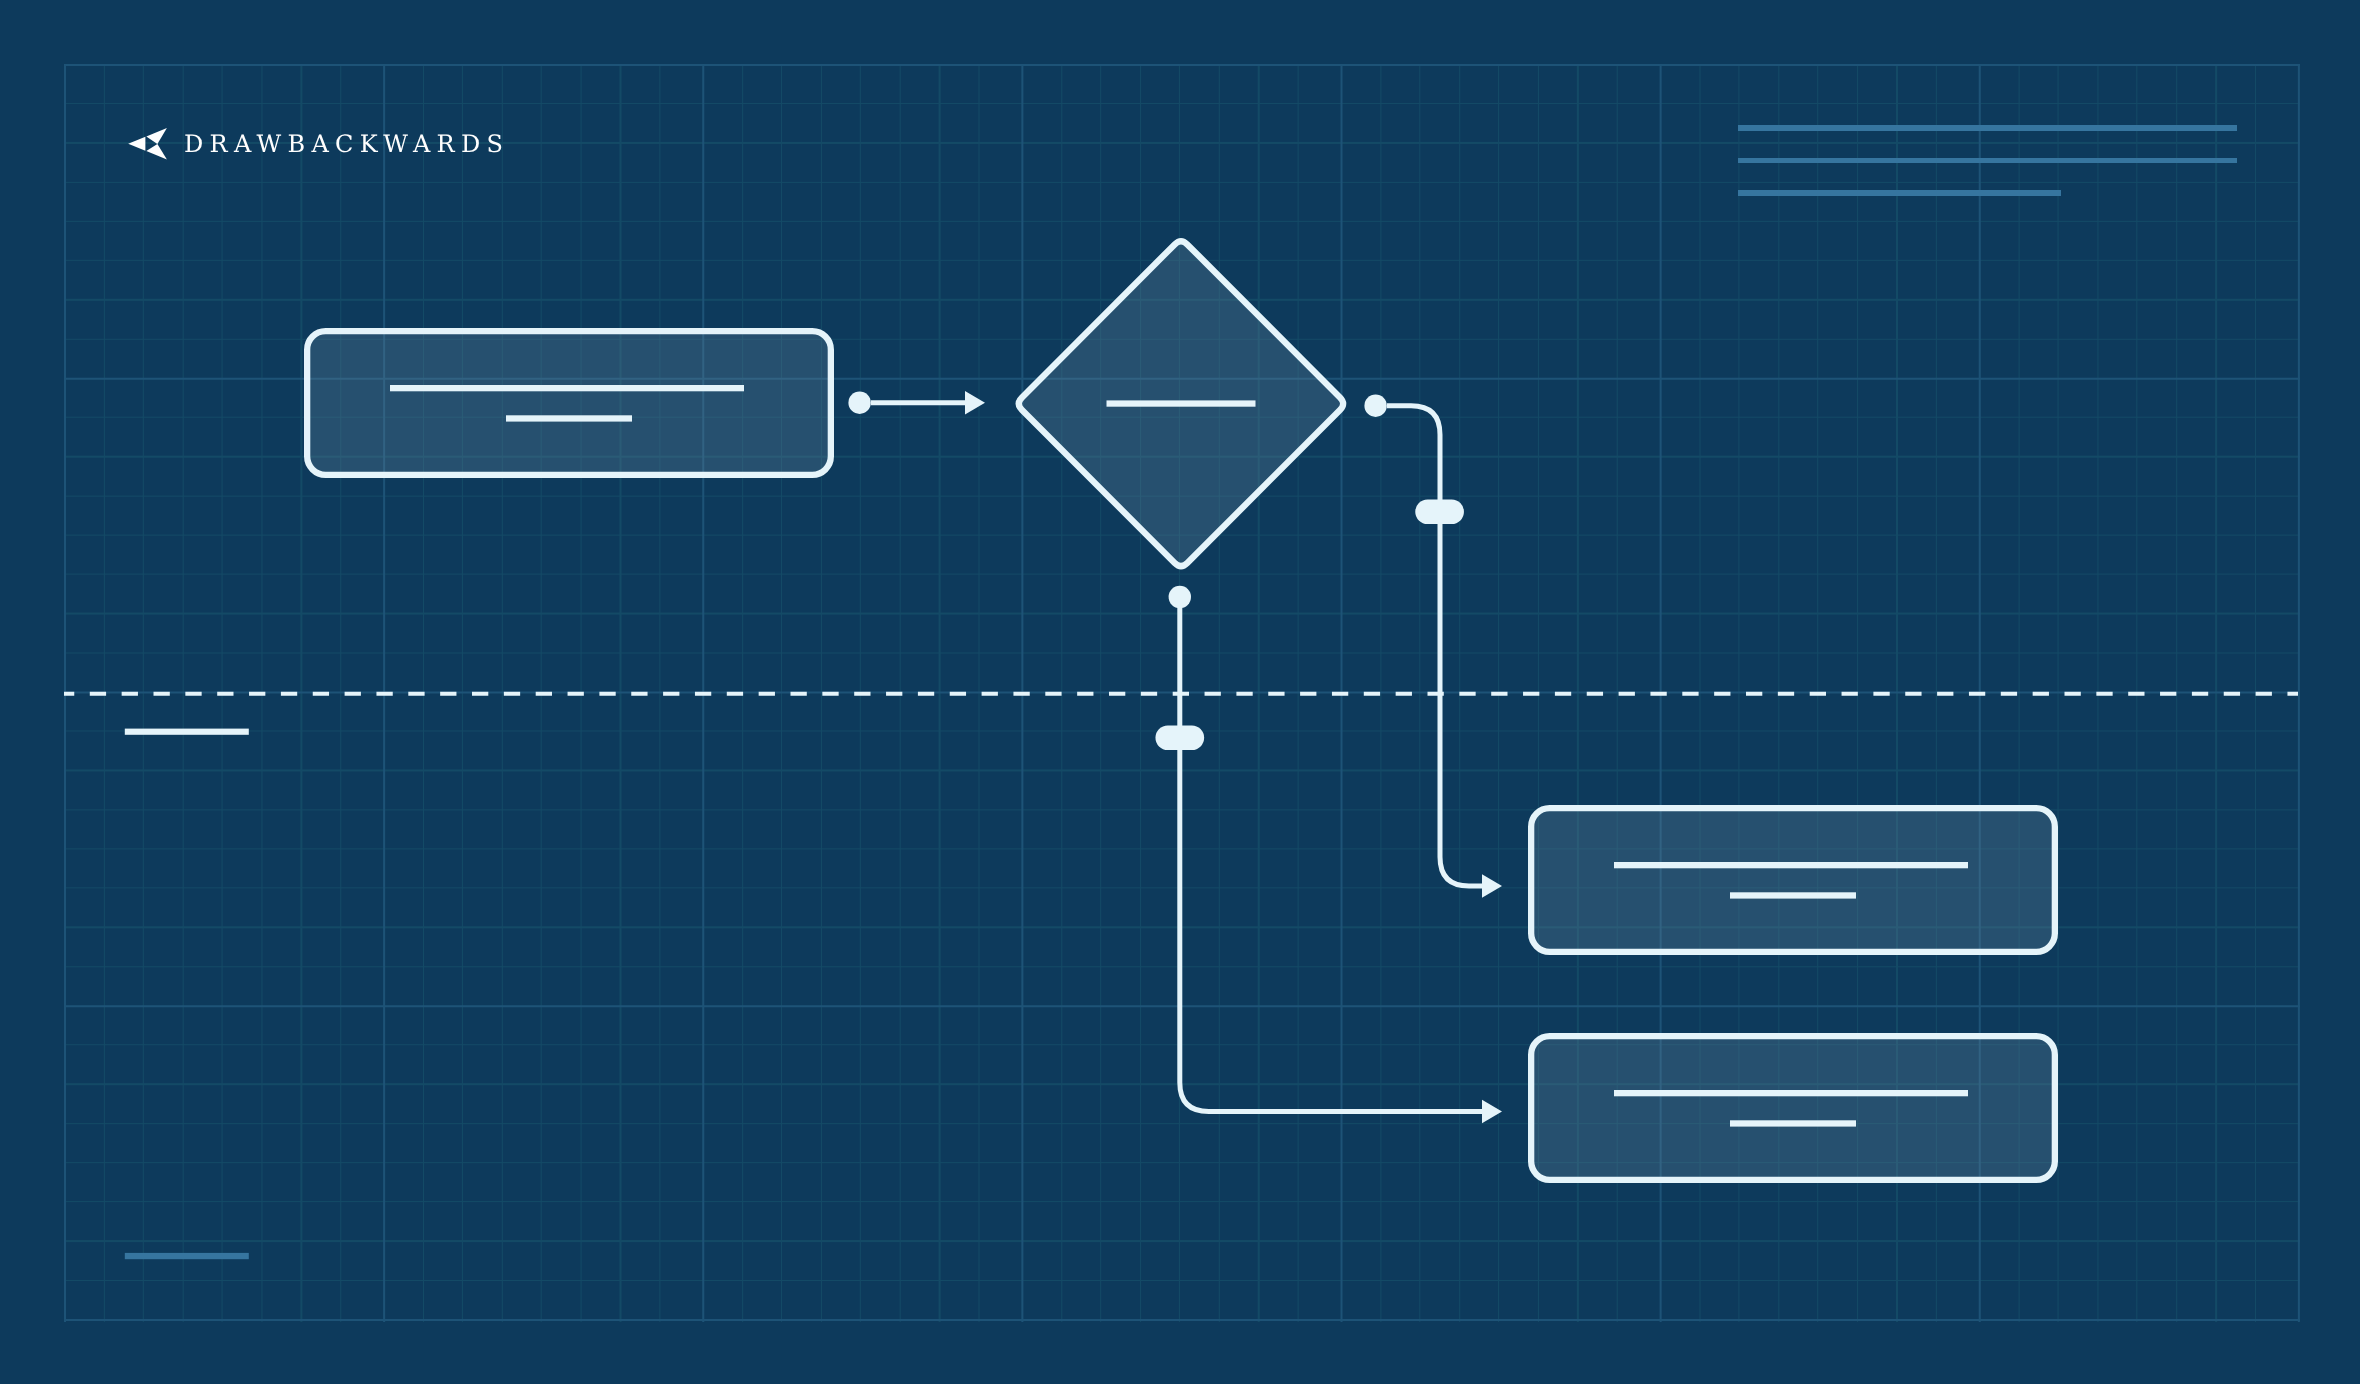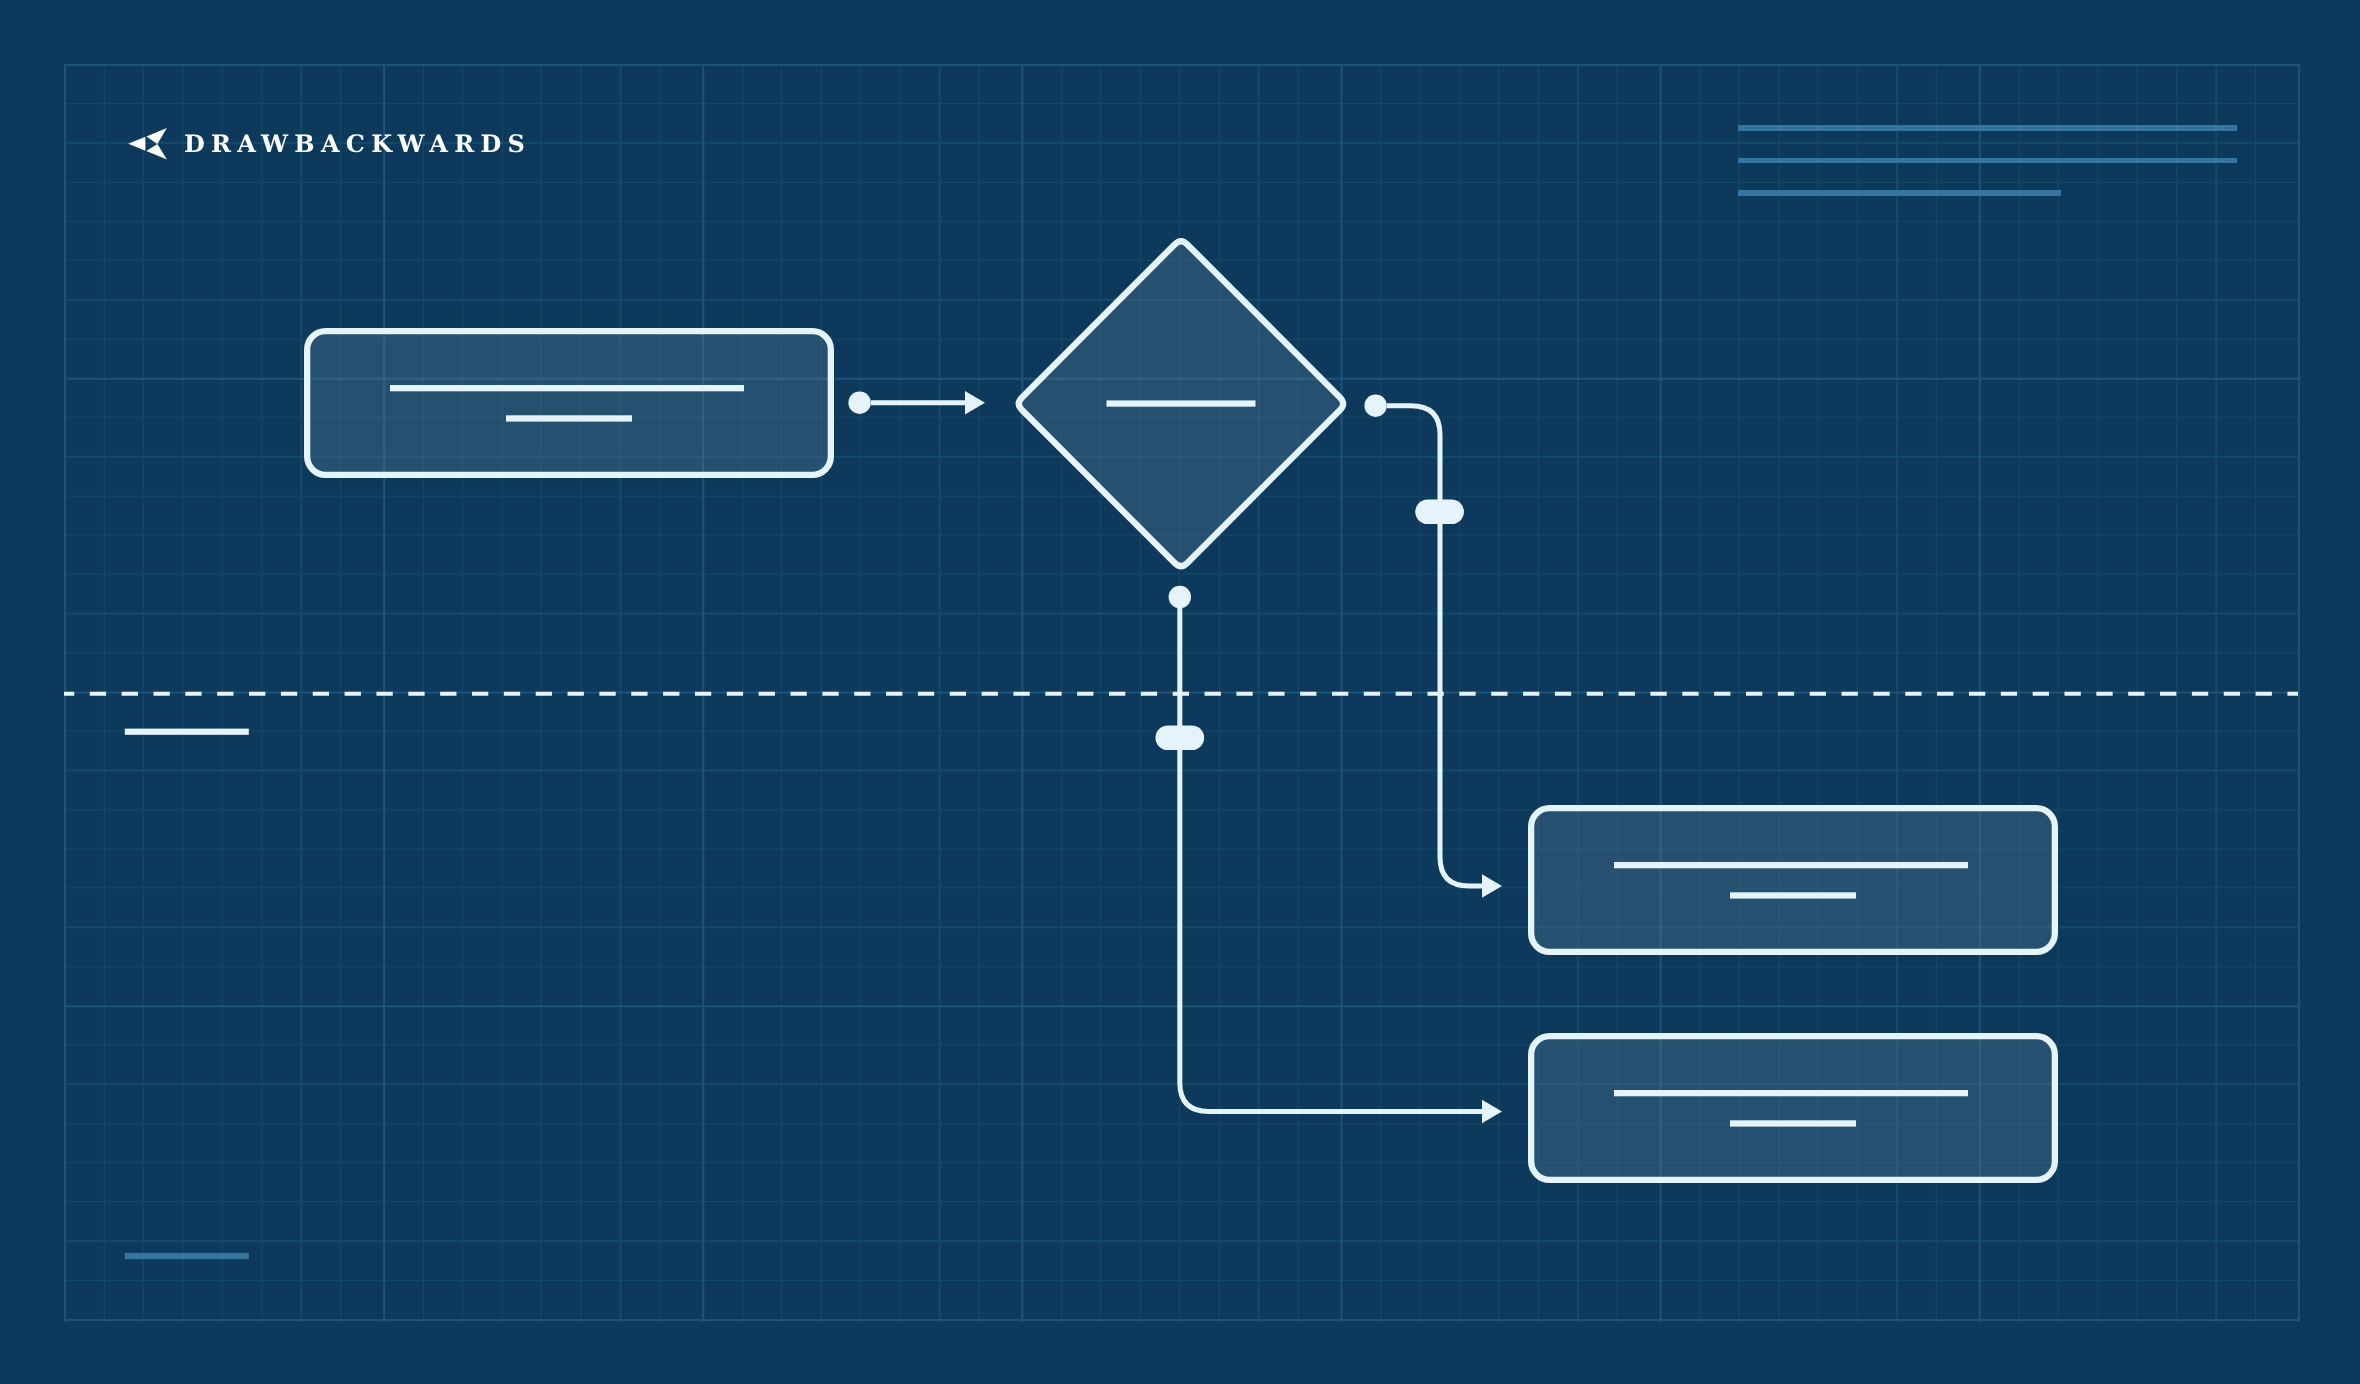--- a/index.html
+++ b/index.html
@@ -1,20 +1,20 @@
 <!DOCTYPE html>
 <html><head>
 <meta charset="utf-8">
 <title>Blueprint Flowchart</title>
 <style>
   html,body{margin:0;padding:0;}
   body{width:2360px;height:1384px;overflow:hidden;background:#0d3a5c;
        font-family:"DejaVu Serif", serif;
        -webkit-font-smoothing:antialiased;text-rendering:geometricPrecision;}
-  #stage{position:relative;width:2360px;height:1084px;font-weight:bold;}
+  #stage{position:relative;width:2360px;height:1084px;}
   svg.layer{position:absolute;left:0;top:0;width:2360px;height:1384px;display:block;}
   .grid{position:absolute;}
   #brandtext{fill:#ffffff;font-size:24px;letter-spacing:6.3px;
     font-family:"DejaVu Serif", serif;}
   svg#brand{opacity:0.9999;will-change:opacity;}
   #headerlines{position:absolute;left:0;top:0;width:2360px;height:300px;}
 </style>
 </head>
 <body>
 

